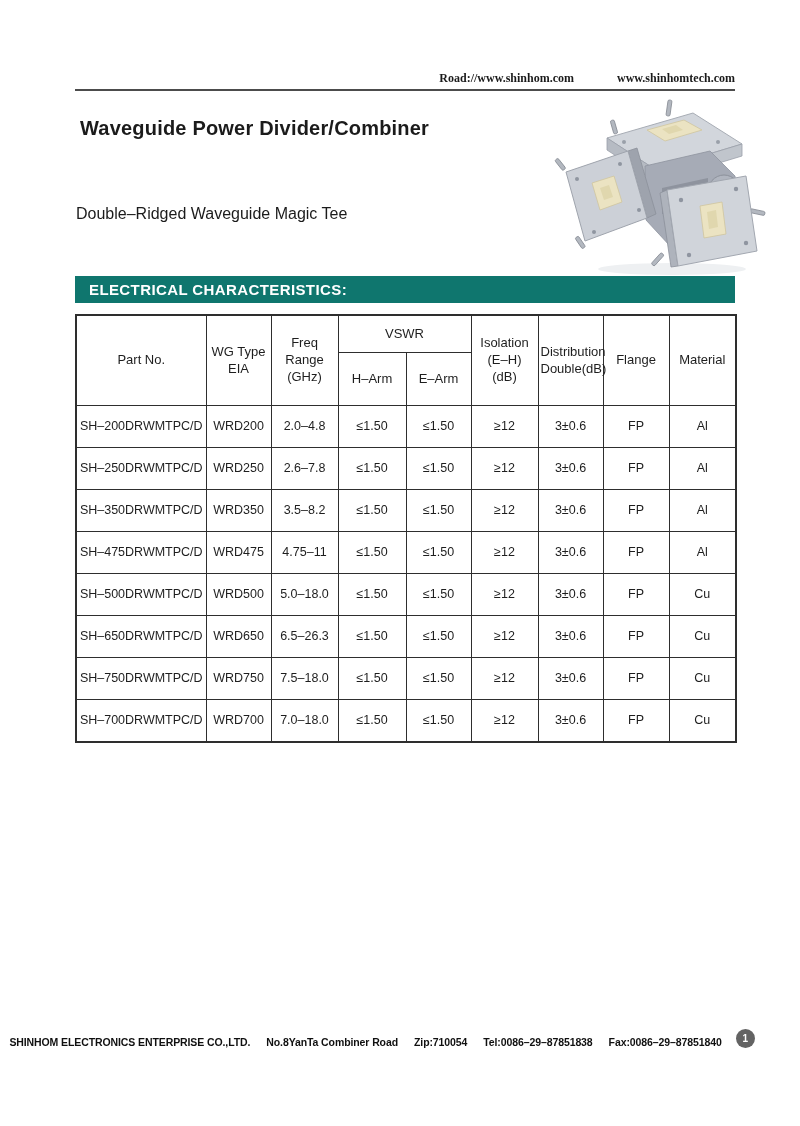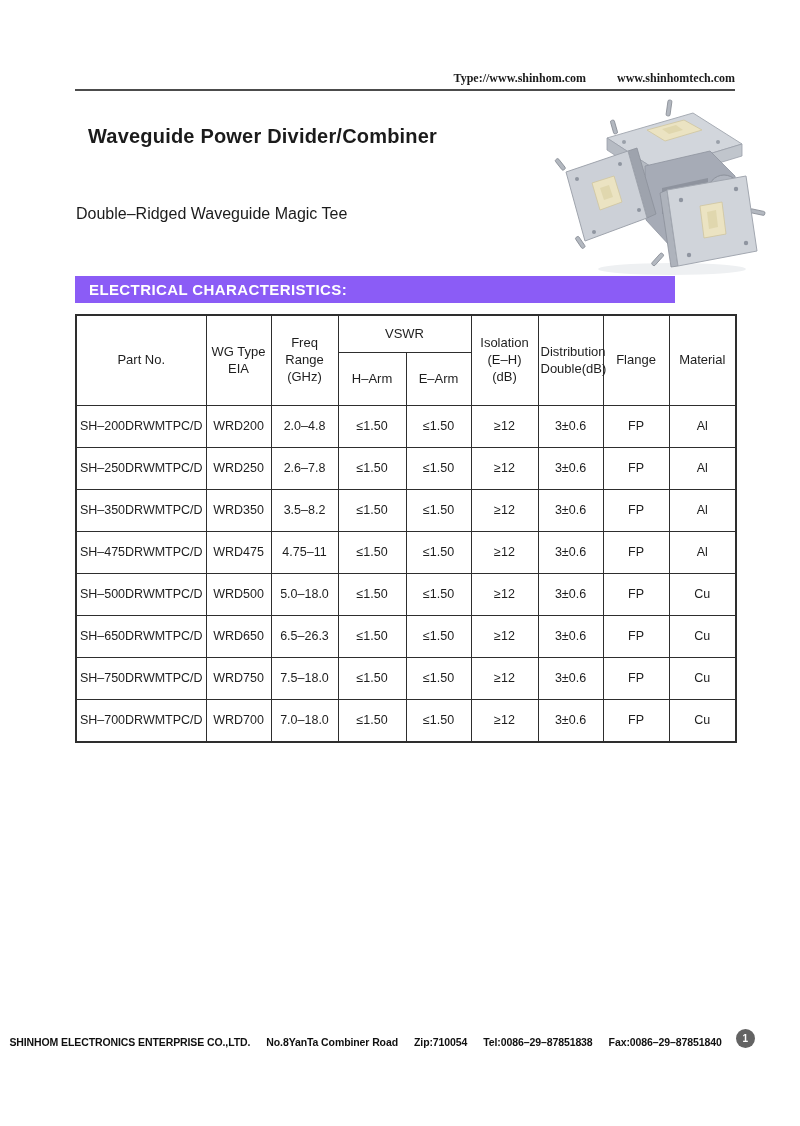--- a/index.html
+++ b/index.html
@@ -4,34 +4,34 @@
 <style>
   html,body{margin:0;padding:0;background:#ffffff;}
   .page{
     position:relative;width:800px;height:1126px;background:#ffffff;
     font-family:"Liberation Sans",sans-serif;color:#1d1d1d;overflow:hidden;
   }
   .top-links{
     position:absolute;top:71px;left:75px;width:660px;text-align:right;
     font-family:"Liberation Serif",serif;font-weight:bold;font-size:12px;color:#1a1a1a;
   }
-  .top-links .link-secondary{margin-left:28px;}
+  .top-links .link-secondary{margin-left:40px;}
   .header-rule{position:absolute;top:89px;left:75px;width:660px;height:2px;background:#4c4c4c;}
   .title{
-    position:absolute;top:113px;left:76px;margin:12px;
+    position:absolute;top:113px;left:76px;margin:4px;
     font-size:20px;font-weight:bold;letter-spacing:.2px;color:#1b1b1b;
   }
   .subtitle{
     position:absolute;top:197px;left:76px;
     font-size:16px;font-weight:normal;line-height:33px;color:#1b1b1b;
   }
   .product-photo{position:absolute;left:550px;top:96px;width:228px;height:182px;}
   .section-bar{
-    position:absolute;top:276px;left:75px;width:600px;height:27px;
-    background:#8b5cf6;color:#ffffff;display:flex;align-items:center;
+    position:absolute;top:276px;left:75px;width:660px;height:27px;
+    background:#0f766e;color:#ffffff;display:flex;align-items:center;
   }
   .section-bar span{font-size:15px;font-weight:bold;letter-spacing:.4px;padding-left:14px;}
   .spec-table{
     position:absolute;top:314px;left:75px;width:660px;
     border-collapse:collapse;table-layout:fixed;
     border:2px solid #2e2e2e;font-size:12.5px;color:#1e1e1e;
   }
   .spec-table th,.spec-table td{
     border:1px solid #2e2e2e;text-align:center;vertical-align:middle;
     padding:0 2px;font-weight:normal;line-height:1.3;
@@ -51,21 +51,21 @@
     display:flex;align-items:center;justify-content:center;
     font-size:10px;font-weight:bold;margin-left:6px;flex:0 0 auto;
   }
 </style>
 </head>
 <body>
 
 <div class="page">
 
   <div class="top-links">
-    <span class="link-primary">Type://www.shinhom.com</span>
+    <span class="link-primary">Road://www.shinhom.com</span>
     <span class="link-secondary">www.shinhomtech.com</span>
   </div>
   <div class="header-rule"></div>
 
   <h1 class="title">Waveguide Power Divider/Combiner</h1>
 
   <div class="subtitle">
     <div>Double–Ridged Waveguide Magic Tee</div>
   </div>
 

